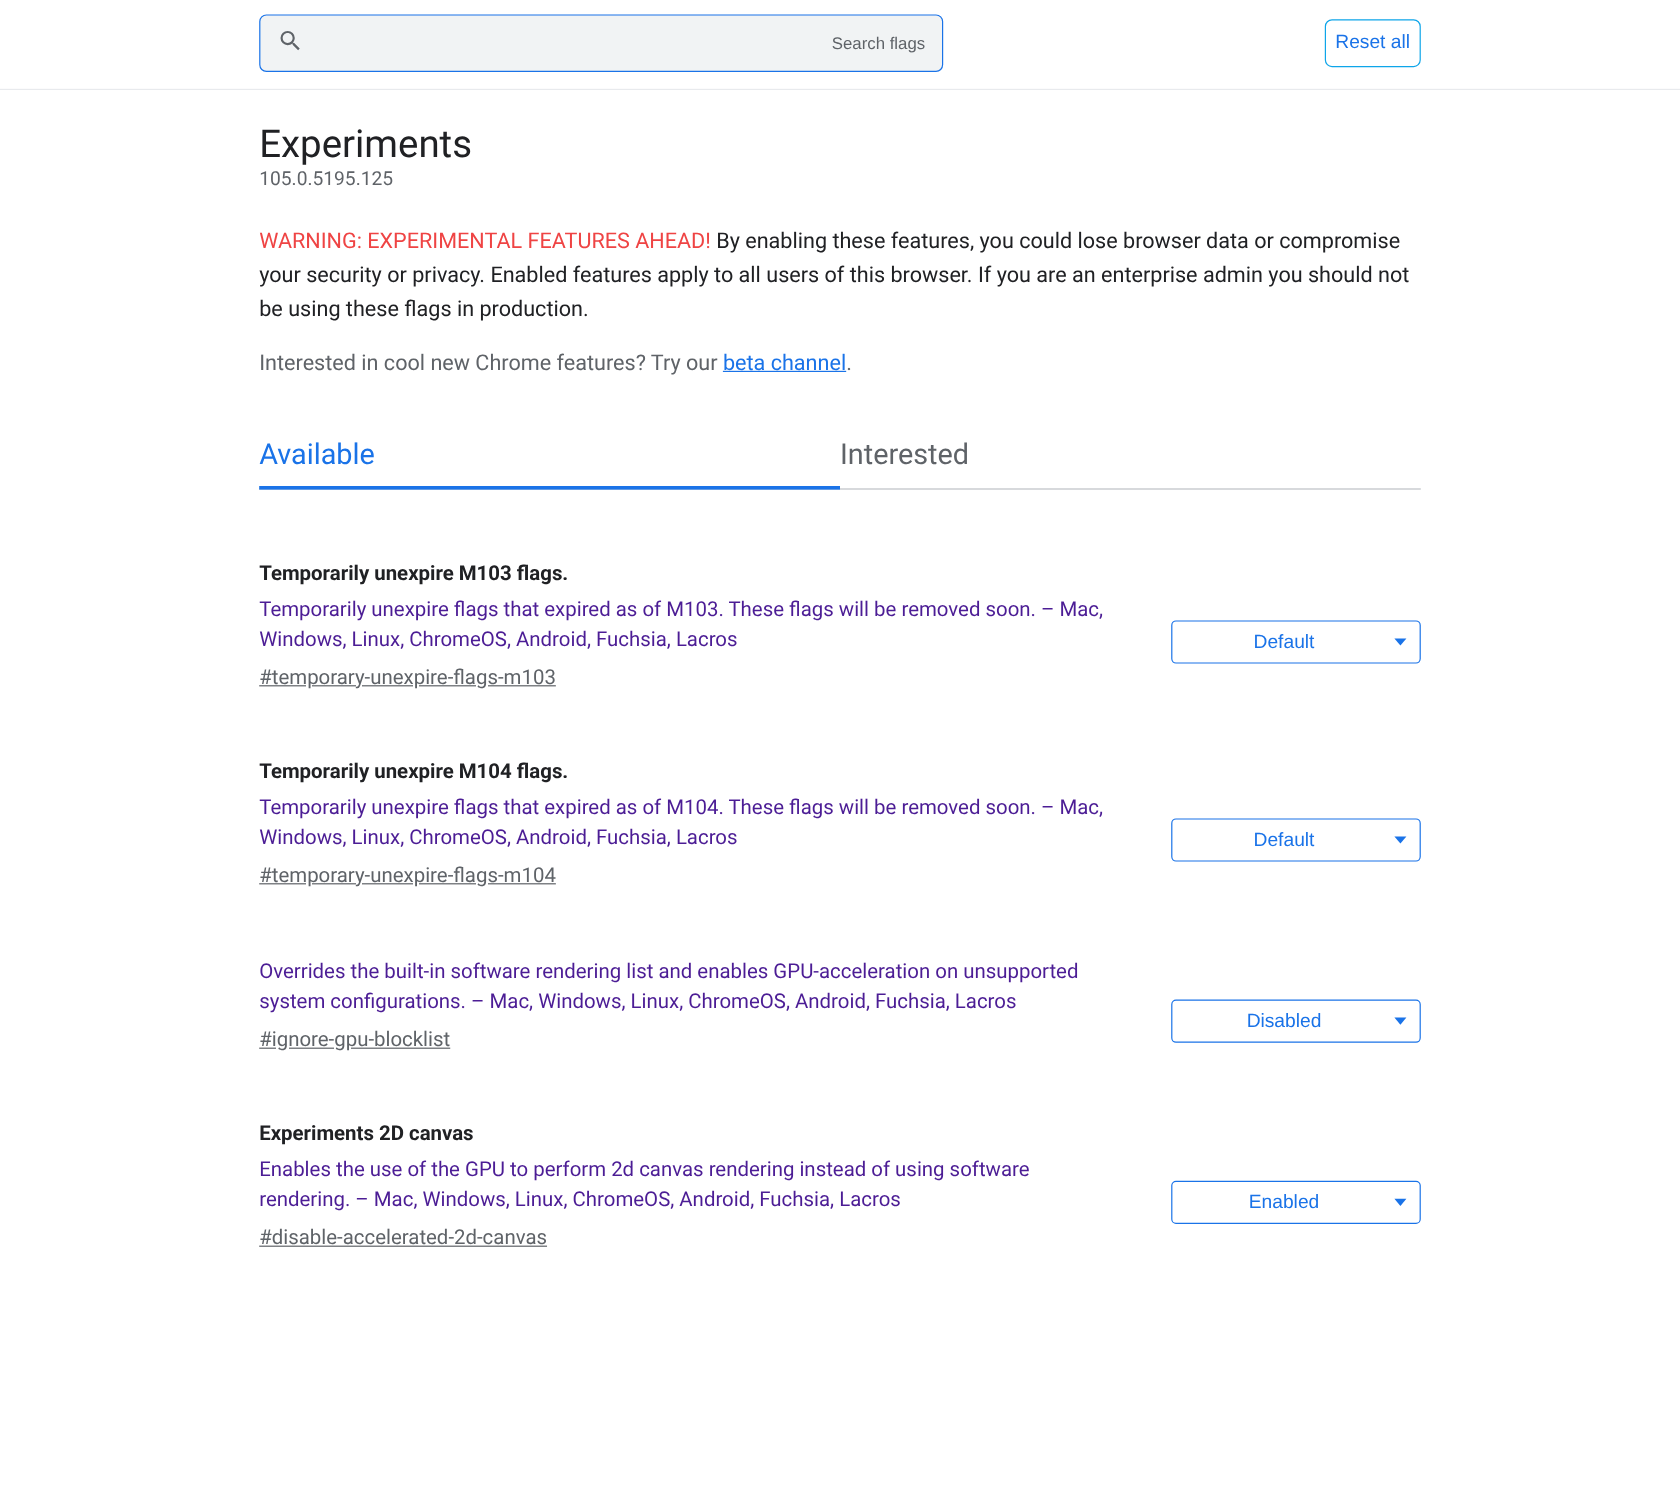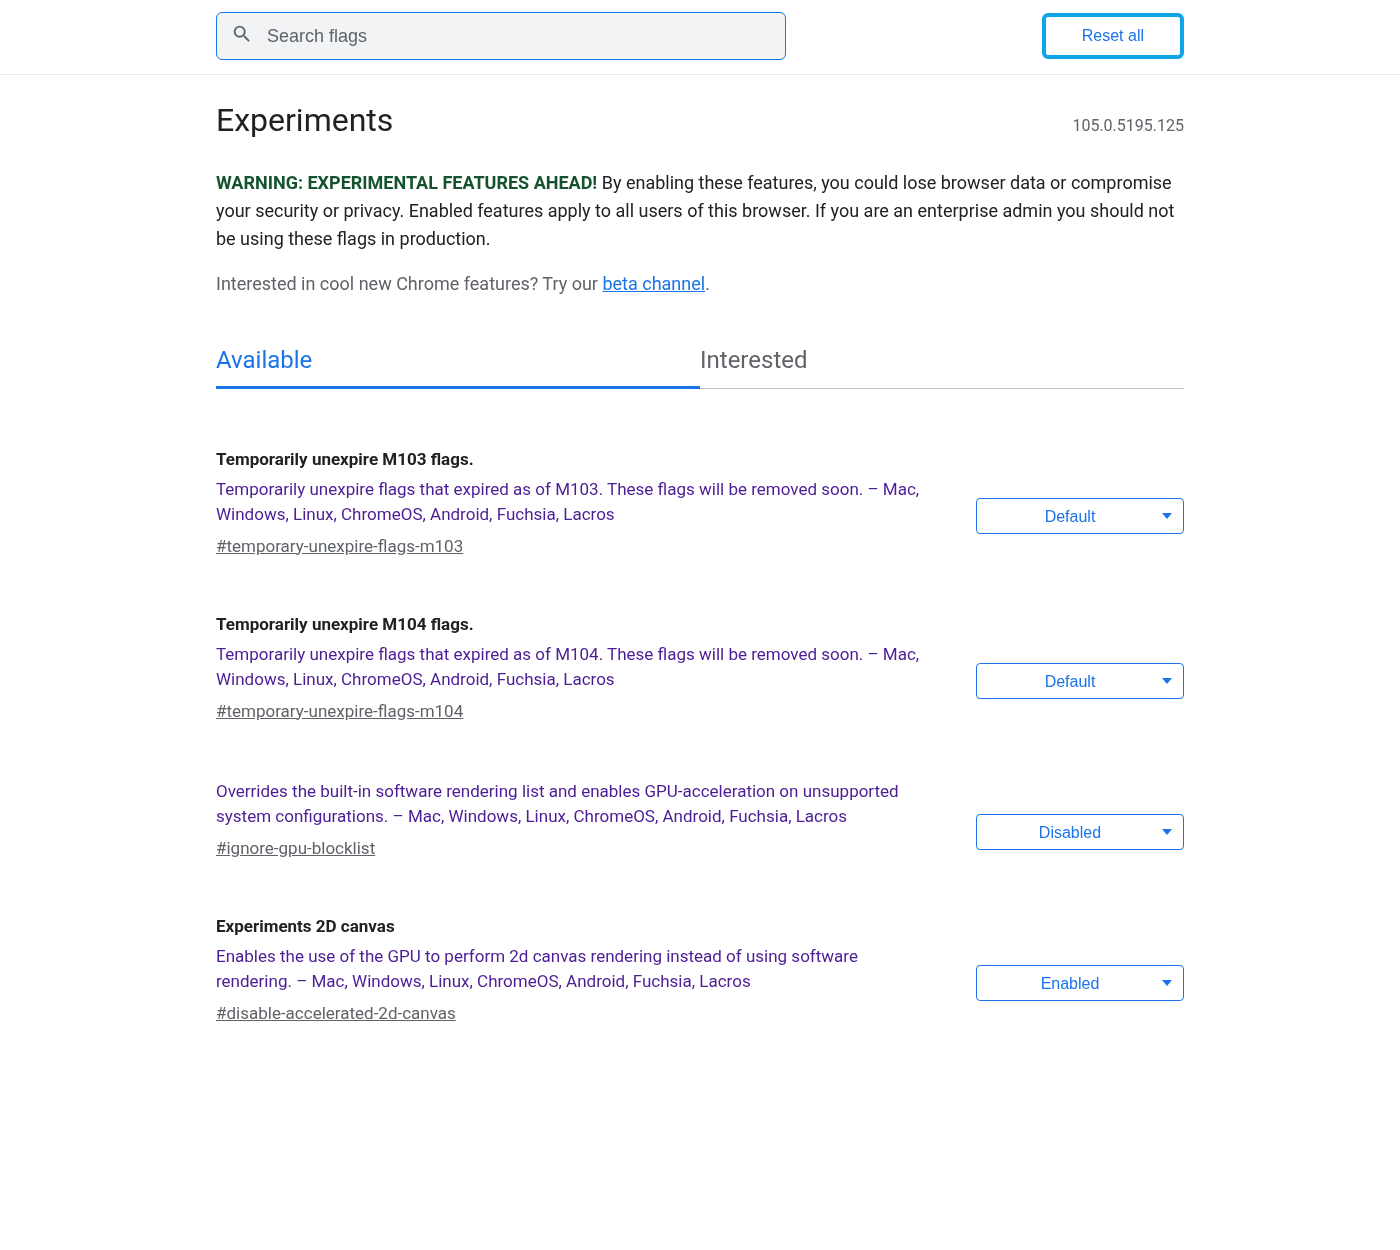--- a/index.html
+++ b/index.html
@@ -39,65 +39,67 @@
       width: 22px;
       height: 22px;
       fill: #5f6368;
       margin-right: 14px;
       flex-shrink: 0;
     }
     .search-input {
       border: none;
       outline: none;
       background: transparent;
-      font-size: 18px;
+      font-size: 14px;
       color: #701a75;
       width: 100%;
+      text-align: right;
     }
     .search-input::placeholder {
       color: #5f6368;
     }
     .reset-btn {
-      border: 4px solid #0ea5e9;
+      border: 1px solid #0ea5e9;
       background: #fff;
       color: #1a73e8;
       font-size: 16px;
       font-weight: 500;
-      padding: 10px 36px;
+      padding: 10px 8px;
       border-radius: 6px;
       cursor: pointer;
     }
     .divider-full {
       border-bottom: 1px solid #e8eaed;
       margin: 0 -300px 26px -300px;
     }
     .title-row {
       display: flex;
       justify-content: space-between;
       align-items: baseline;
       margin-bottom: 30px;
+      flex-direction: column;
     }
     .page-title {
       font-size: 32px;
       font-weight: 400;
       color: #202124;
     }
     .version {
       font-size: 16px;
       color: #5f6368;
     }
     .warning-block {
       font-size: 18px;
       line-height: 1.55;
       color: #202124;
       margin-bottom: 20px;
     }
     .warning-prefix {
-      color: #14532d;
-      font-weight: 700;
+      color: #ef4444;
+      font-weight: 400;
     }
     .beta-line {
       font-size: 18px;
       color: #5f6368;
       margin-bottom: 38px;
     }
     .beta-link {
       color: #1a73e8;
       text-decoration: underline;
       cursor: pointer;

